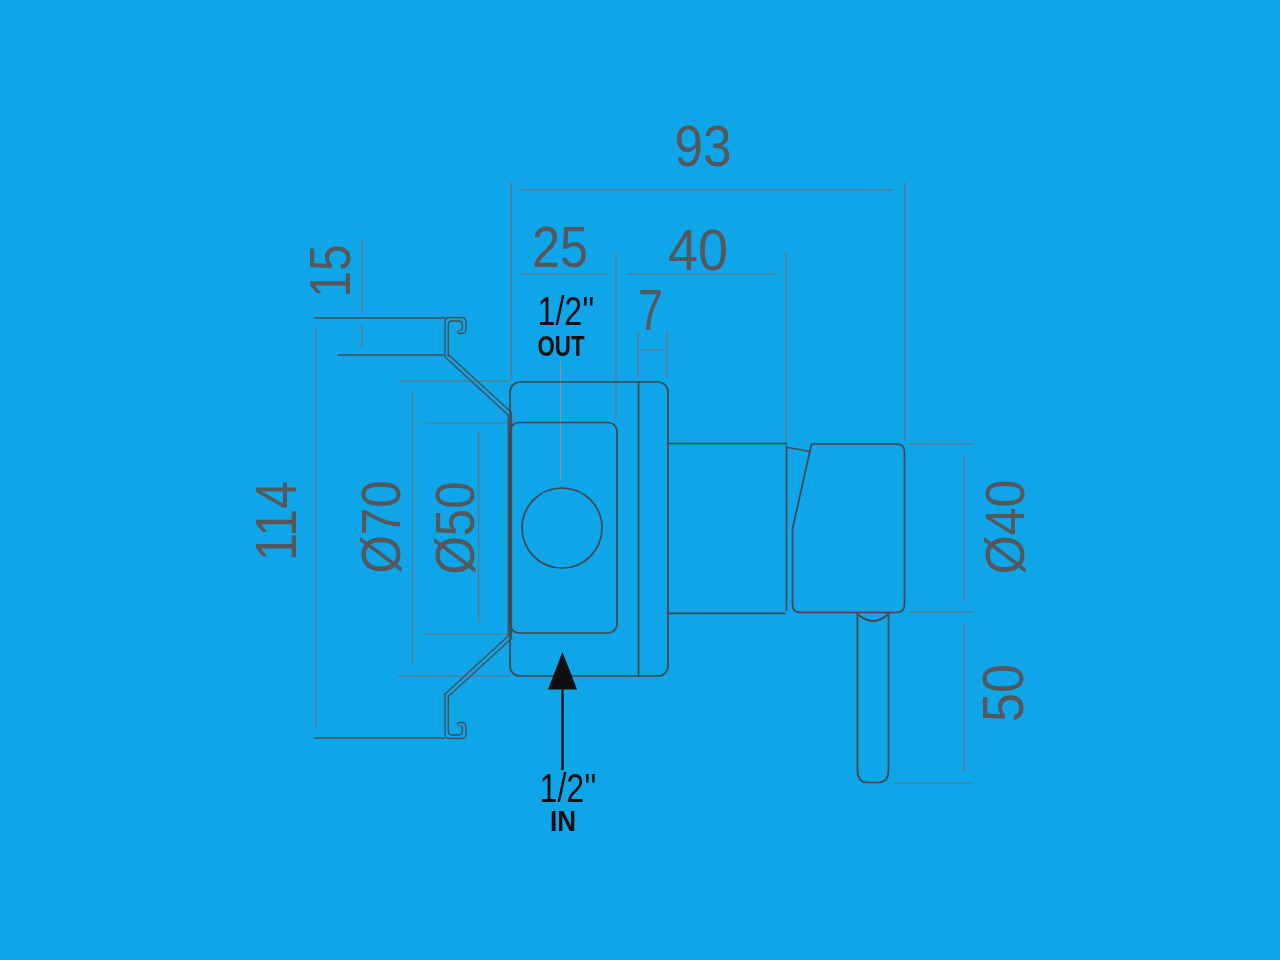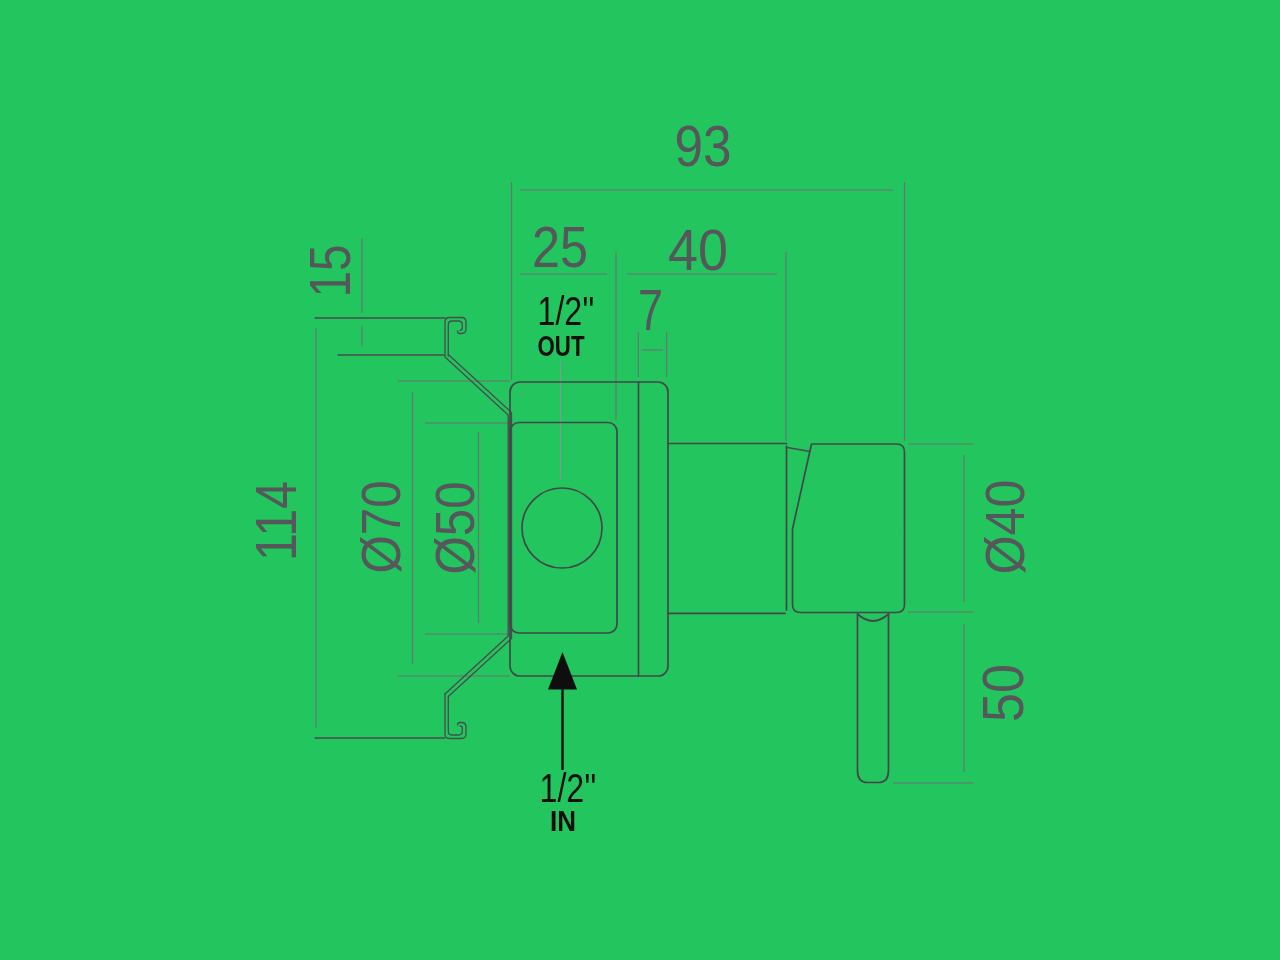--- a/index.html
+++ b/index.html
@@ -1,16 +1,16 @@
 <!DOCTYPE html>
 <html><head>
 <meta charset="utf-8">
 <style>
   html,body{margin:0;padding:0;background:#ffffff;}
-  .stage{position:relative;width:1280px;height:960px;background:#22c55e;overflow:hidden;
+  .stage{position:relative;width:1280px;height:960px;background:#0ea5e9;overflow:hidden;
          font-family:"Liberation Sans", sans-serif;}
   svg{position:absolute;left:0;top:0;}
   .part{stroke:#454648;stroke-width:1.7;fill:none;stroke-linejoin:round;stroke-linecap:round;}
   .bracket{stroke:#4a4b4d;stroke-width:1.3;fill:none;stroke-linejoin:round;stroke-linecap:round;}
   .dim{stroke:#6f7173;stroke-width:1.1;fill:none;stroke-linecap:butt;}
   .cline{stroke:#909294;stroke-width:1.1;fill:none;}
   .dim-text{fill:#55575a;font-size:57px;}
   .dia-text{fill:#55575a;font-size:55px;}
   .ann{fill:#0e0e0e;font-size:40px;}
   .ann-sm{fill:#0e0e0e;font-size:29px;font-weight:bold;}

